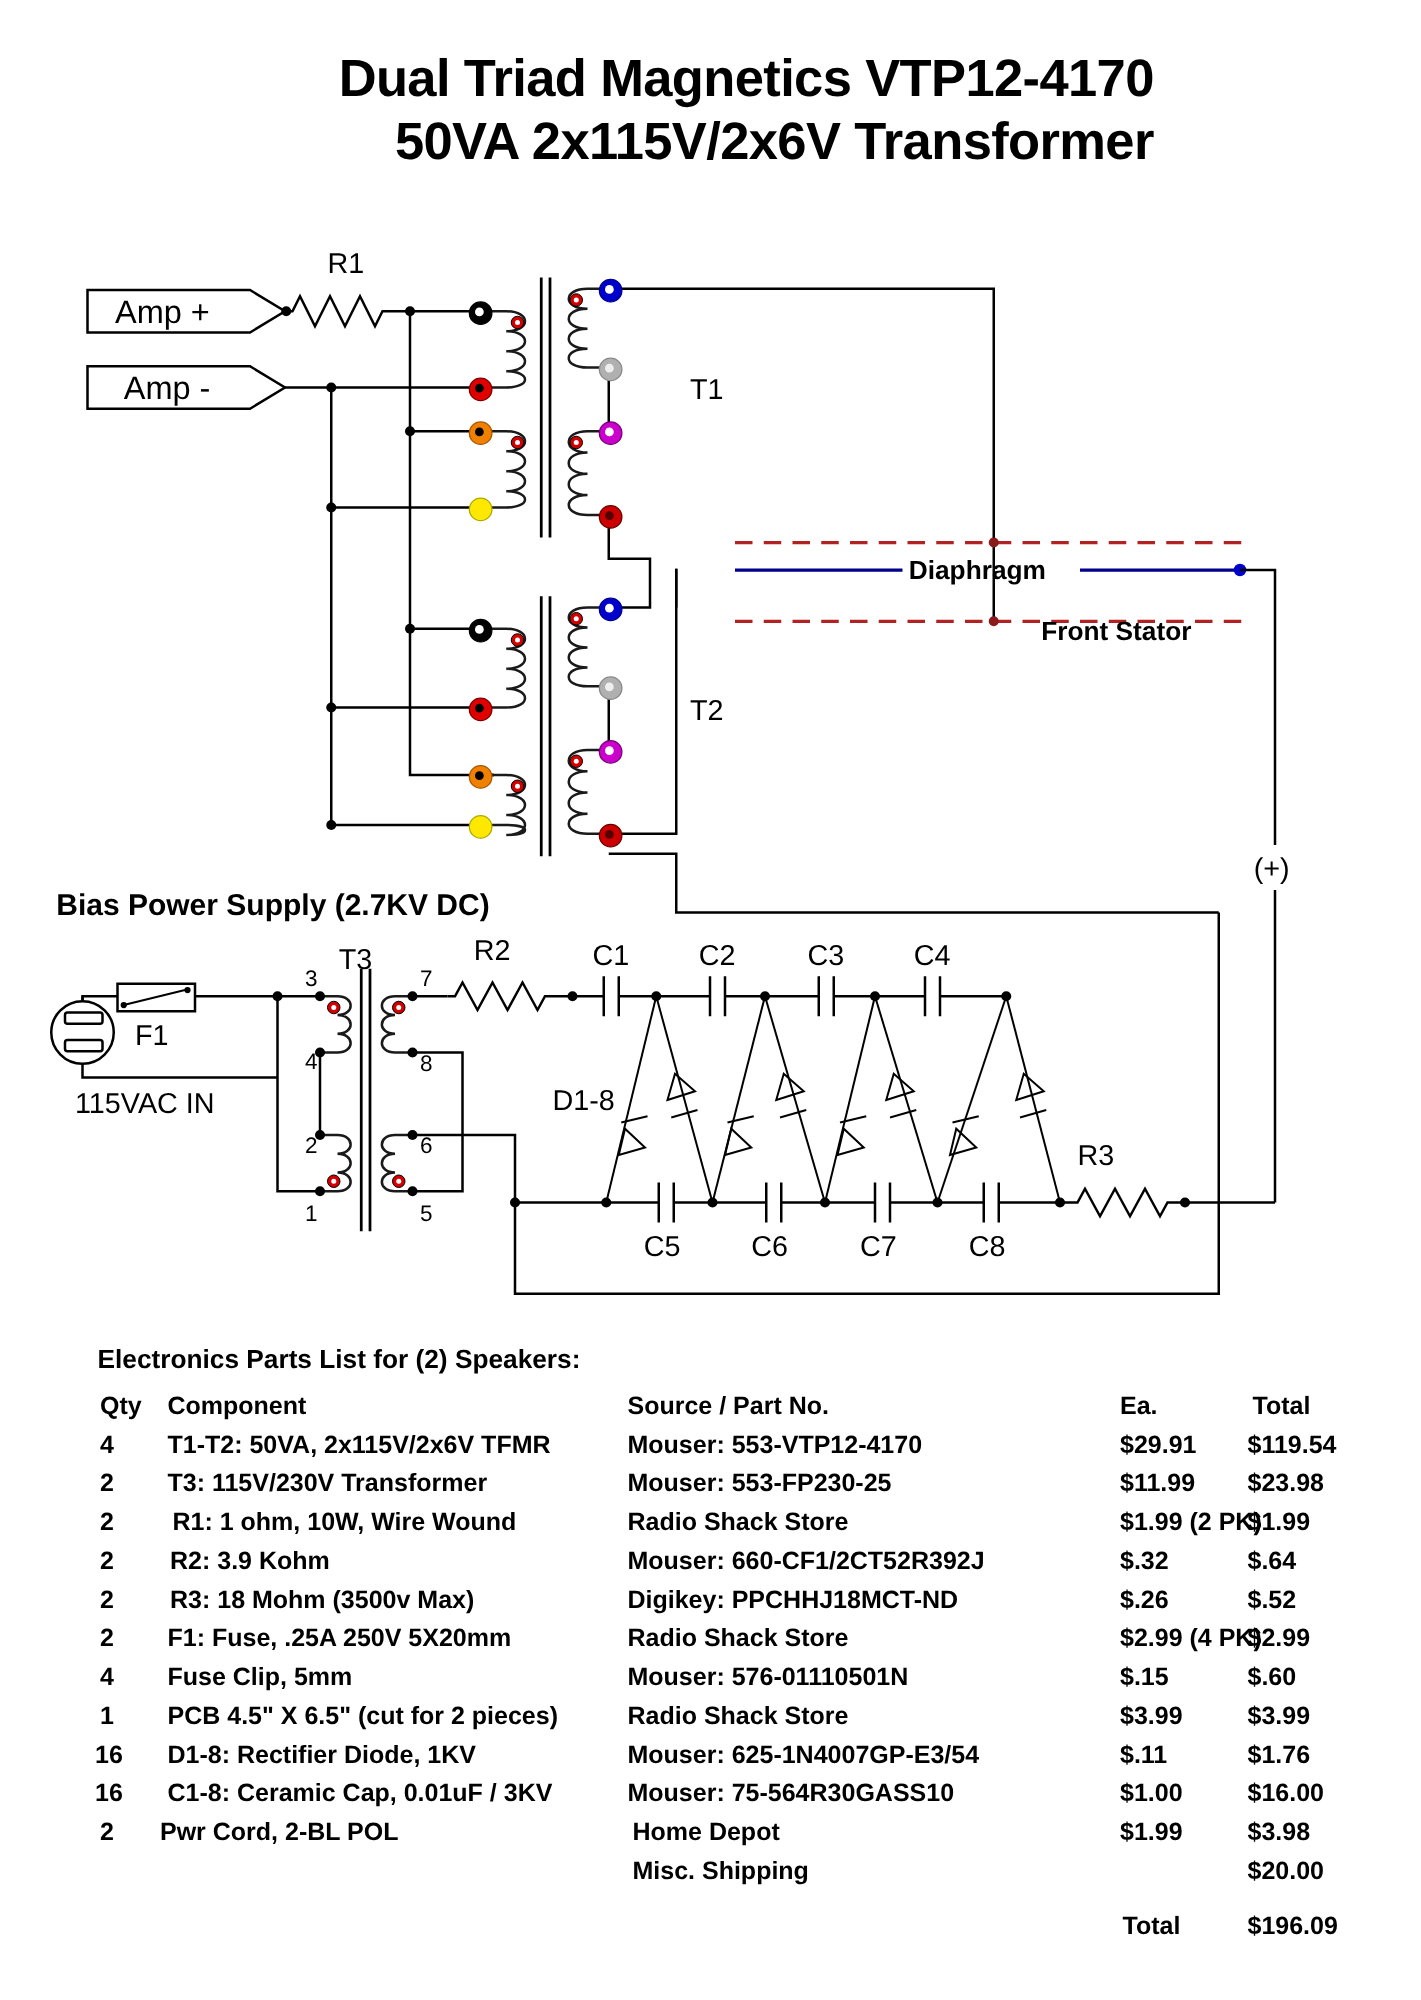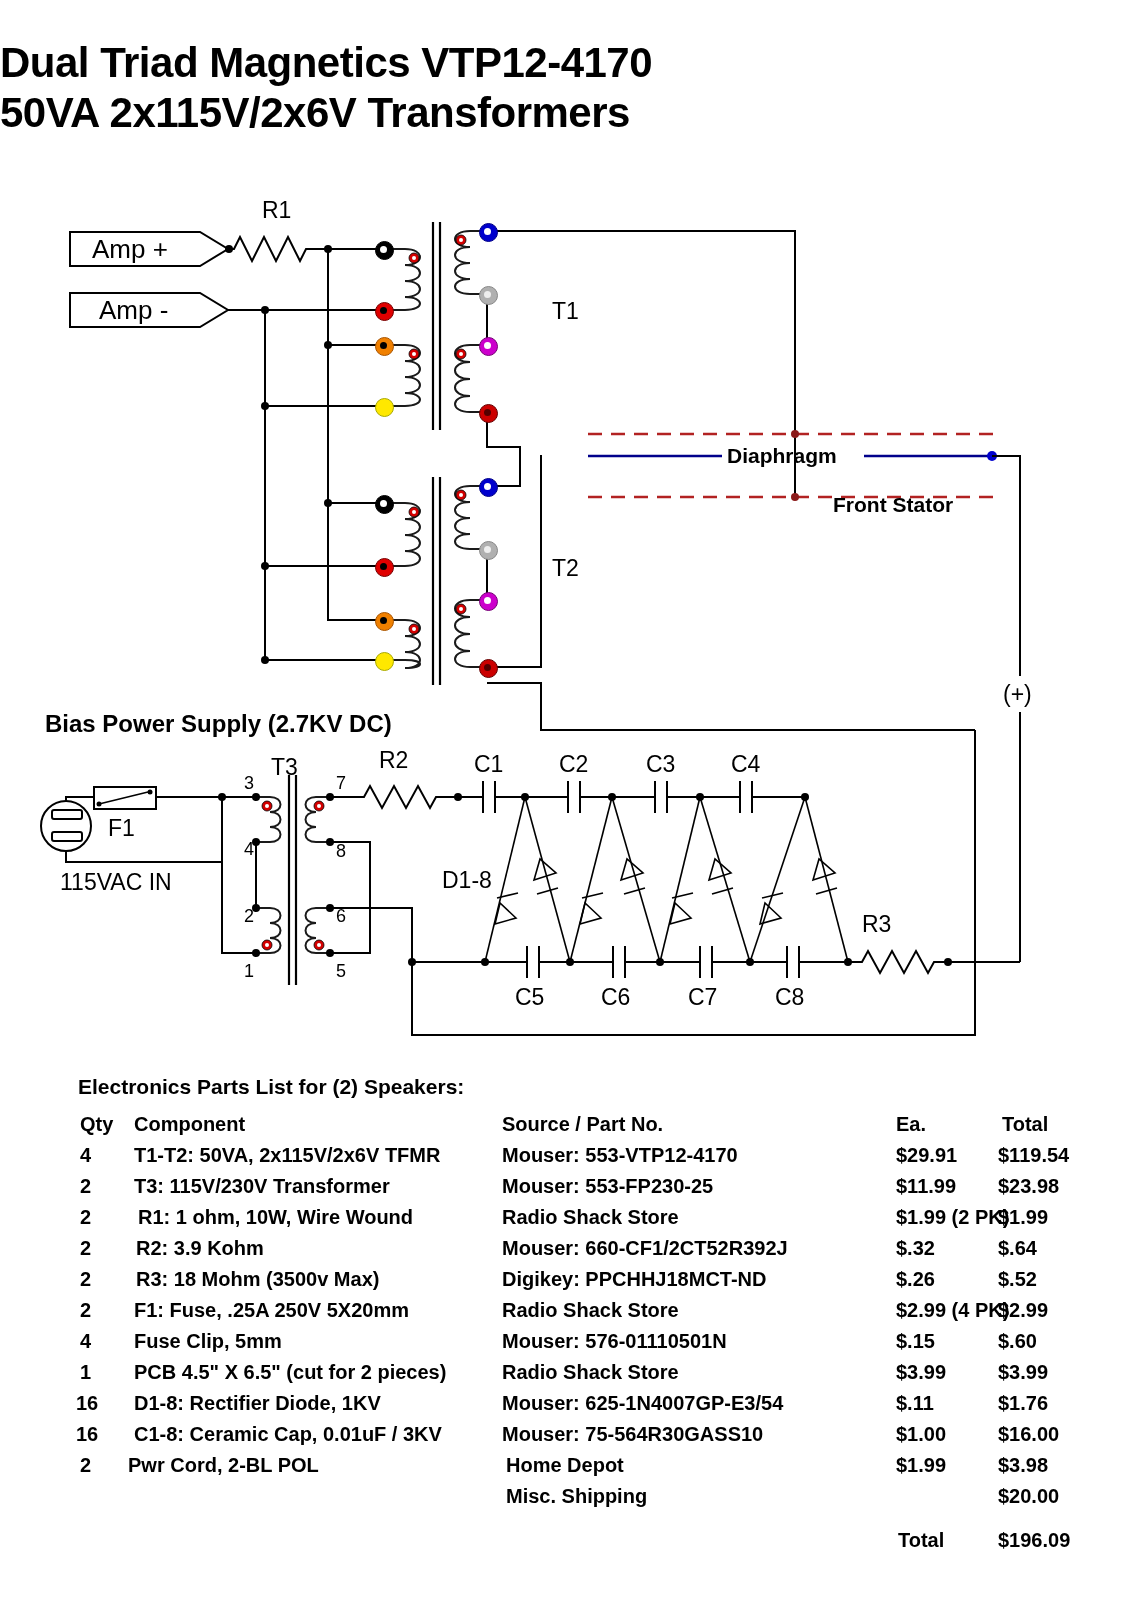--- a/index.html
+++ b/index.html
@@ -1,18 +1,18 @@
 <!DOCTYPE html>
 <html><head>
 <meta charset="utf-8">
 <style>
   html,body{margin:0;padding:0;background:#ffffff;}
   body{width:1137px;height:1600px;font-family:"Liberation Sans",sans-serif;color:#000;position:relative;overflow:hidden;}
   #root{position:relative;width:1137px;height:1600px;}
-  .title{position:absolute;left:0;top:38px;width:923px;text-align:left;font-weight:bold;font-size:42px;line-height:50px;letter-spacing:-0.5px;}
+  .title{position:absolute;left:0;top:38px;width:923px;text-align:right;font-weight:bold;font-size:42px;line-height:50px;letter-spacing:-0.5px;}
   .title div{white-space:nowrap;}
   svg.sheet{position:absolute;left:0;top:0;width:1137px;height:1600px;}
   text{font-family:"Liberation Sans",sans-serif;fill:#000;}
   .lbl{font-size:23px;}
   .lblb{font-size:21px;font-weight:bold;}
   .pin{font-size:18px;}
   .amp{font-size:26px;}
   .sect{font-size:24px;font-weight:bold;}
   .plist{font-size:20px;font-weight:bold;}
   .plisth{font-size:20px;font-weight:bold;}
@@ -26,21 +26,21 @@
   .jn{fill:#000;}
   .pdot{fill:#d40000;stroke:#000;stroke-width:0.8;}
 </style>
 </head>
 <body>
 
 <div id="root">
 
   <div class="title">
     <div>Dual Triad Magnetics VTP12-4170</div>
-    <div>50VA 2x115V/2x6V Transformers</div>
+    <div>50VA 2x115V/2x6V Transformer</div>
   </div>
 
   <svg class="sheet" viewBox="0 0 1137 1600">
 
     <g>
       <path class="w" d="M70 232 L200 232 L228 249 L200 266 L70 266 Z"></path>
       <text class="amp" x="92" y="258">Amp +</text>
     </g>
     <g>
       <path class="w" d="M70 293 L200 293 L228 310 L200 327 L70 327 Z"></path>

